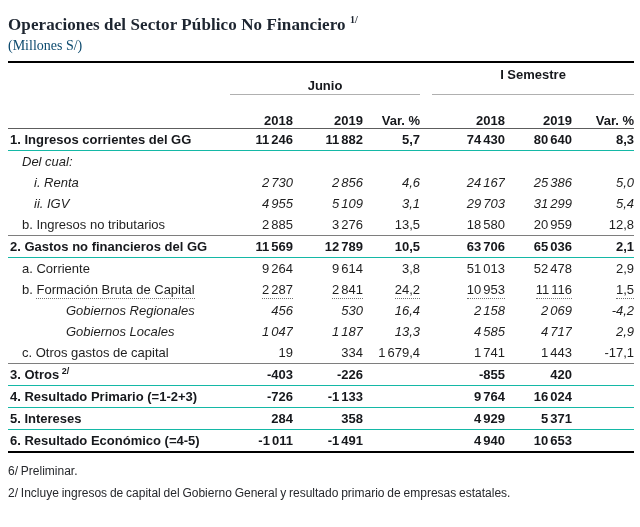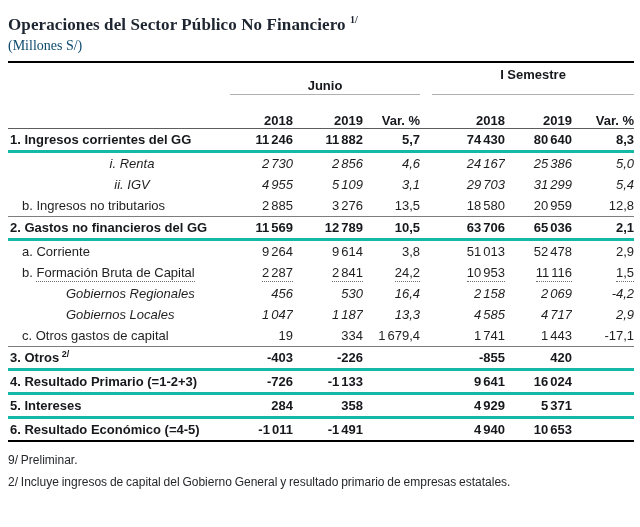--- a/index.html
+++ b/index.html
@@ -72,25 +72,25 @@
     white-space:nowrap;
     overflow:hidden;
   }
   td.num { text-align:right; word-spacing:-1.5px; }
   tr.r-section td { font-weight:bold; color:#16181c; }
   tr.r-section td.lbl { padding-left:2px; }
   tr.r-sub td.lbl { padding-left:14px; }
   tr.r-italic-head td { font-style:italic; }
   tr.r-italic-head td.lbl { padding-left:14px; }
   tr.r-italic1 td { font-style:italic; }
-  tr.r-italic1 td.lbl { padding-left:26px;text-align:center; }
+  tr.r-italic1 td.lbl { padding-left:26px; }
   tr.r-italic2 td { font-style:italic; }
   tr.r-italic2 td.lbl { padding-left:58px; }
   tr.bt { border-top:1px solid #7e7e7e; }
-  tr.bb { border-bottom:3px solid #14b8a6; }
+  tr.bb { border-bottom:1px solid #14b8a6; }
   td.lbl sup { font-size:9px; font-weight:bold; vertical-align:super; line-height:0; }
   .u-dotted { border-bottom:1px dotted #6e6e6e; padding-bottom:1px; }
   .u-solid  { border-bottom:1.3px solid #24262a; padding-bottom:3px; }
   .footnotes { margin-top:11px; }
   .footnote {
     font-size:12px;
     color:#26282c;
     line-height:14px;
     margin-bottom:8px;
     word-spacing:-0.5px;
@@ -133,20 +133,29 @@
   <tbody>
       <tr class="r-section bb">
         <td class="lbl"><span>1. Ingresos corrientes del GG</span></td>
         <td class="num"><span>11 246</span></td>
         <td class="num"><span>11 882</span></td>
         <td class="num"><span>5,7</span></td>
         <td class="num"><span>74 430</span></td>
         <td class="num"><span>80 640</span></td>
         <td class="num"><span>8,3</span></td>
       </tr>
+      <tr class="r-italic-head">
+        <td class="lbl"><span>Del cual:</span></td>
+        <td class="num"></td>
+        <td class="num"></td>
+        <td class="num"></td>
+        <td class="num"></td>
+        <td class="num"></td>
+        <td class="num"></td>
+      </tr>
       <tr class="r-italic1">
         <td class="lbl"><span>i. Renta</span></td>
         <td class="num"><span>2 730</span></td>
         <td class="num"><span>2 856</span></td>
         <td class="num"><span>4,6</span></td>
         <td class="num"><span>24 167</span></td>
         <td class="num"><span>25 386</span></td>
         <td class="num"><span>5,0</span></td>
       </tr>
       <tr class="r-italic1">
@@ -228,21 +237,21 @@
         <td class="num"></td>
         <td class="num"><span>-855</span></td>
         <td class="num"><span>420</span></td>
         <td class="num"></td>
       </tr>
       <tr class="r-section bb">
         <td class="lbl"><span>4. Resultado Primario (=1-2+3)</span></td>
         <td class="num"><span>-726</span></td>
         <td class="num"><span>-1 133</span></td>
         <td class="num"></td>
-        <td class="num"><span>9 641</span></td>
+        <td class="num"><span>9 764</span></td>
         <td class="num"><span>16 024</span></td>
         <td class="num"></td>
       </tr>
       <tr class="r-section bb">
         <td class="lbl"><span>5. Intereses</span></td>
         <td class="num"><span>284</span></td>
         <td class="num"><span>358</span></td>
         <td class="num"></td>
         <td class="num"><span>4 929</span></td>
         <td class="num"><span>5 371</span></td>
@@ -254,15 +263,15 @@
         <td class="num"><span class="u-solid">-1 491</span></td>
         <td class="num"></td>
         <td class="num"><span class="u-solid">4 940</span></td>
         <td class="num"><span class="u-solid">10 653</span></td>
         <td class="num"></td>
       </tr>
     </tbody>
 </table>
 
 <div class="footnotes">
-  <div class="footnote">9/ Preliminar.</div>
+  <div class="footnote">6/ Preliminar.</div>
   <div class="footnote">2/ Incluye ingresos de capital del Gobierno General y resultado primario de empresas estatales.</div>
 </div>
 
 </body></html>

